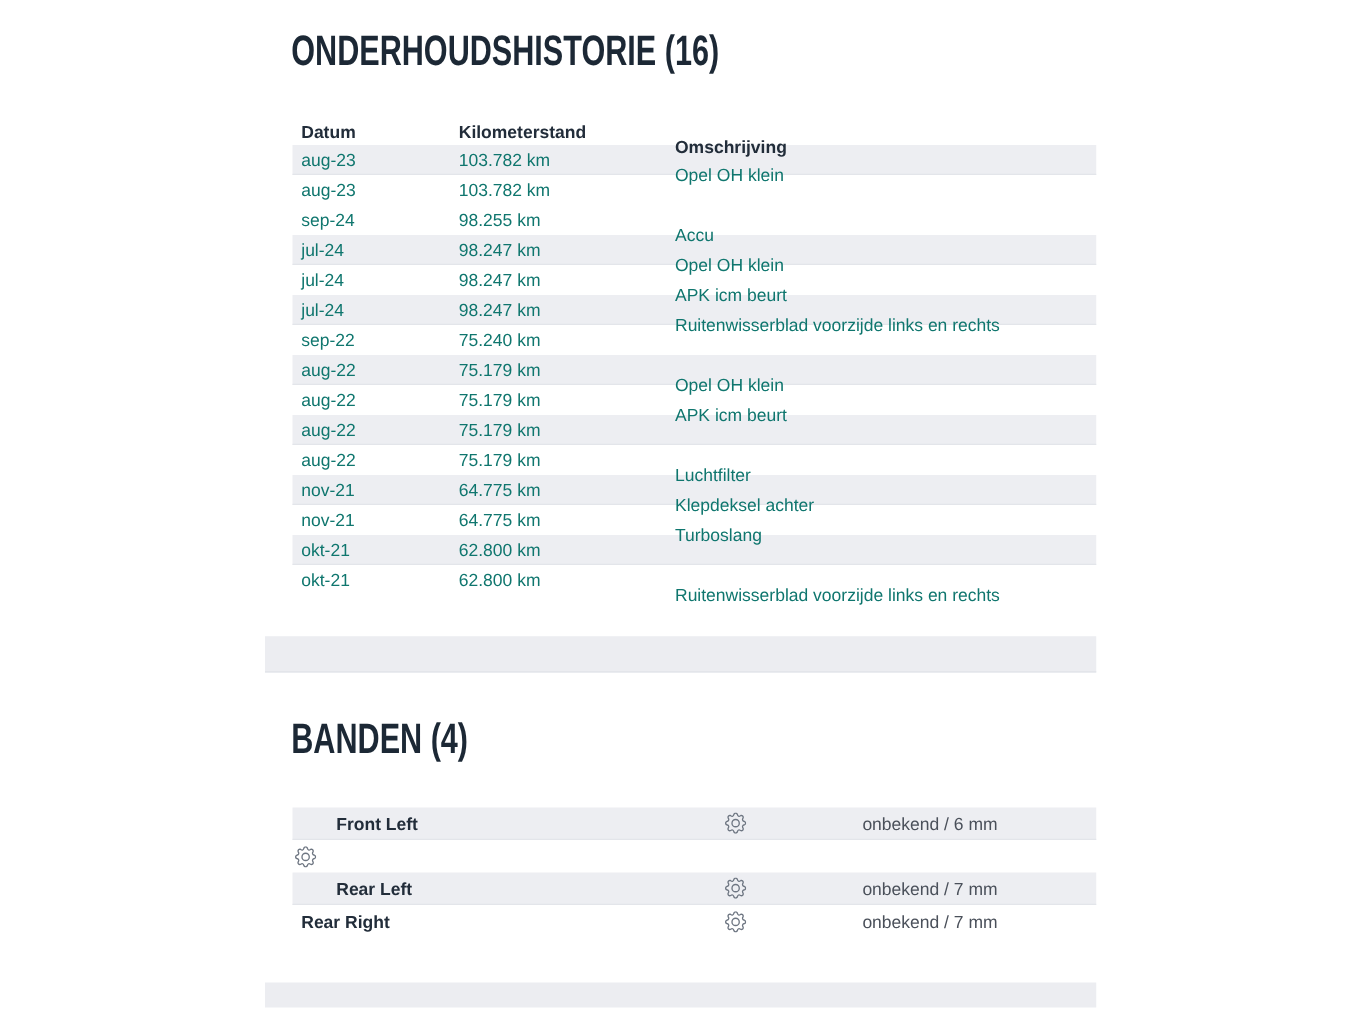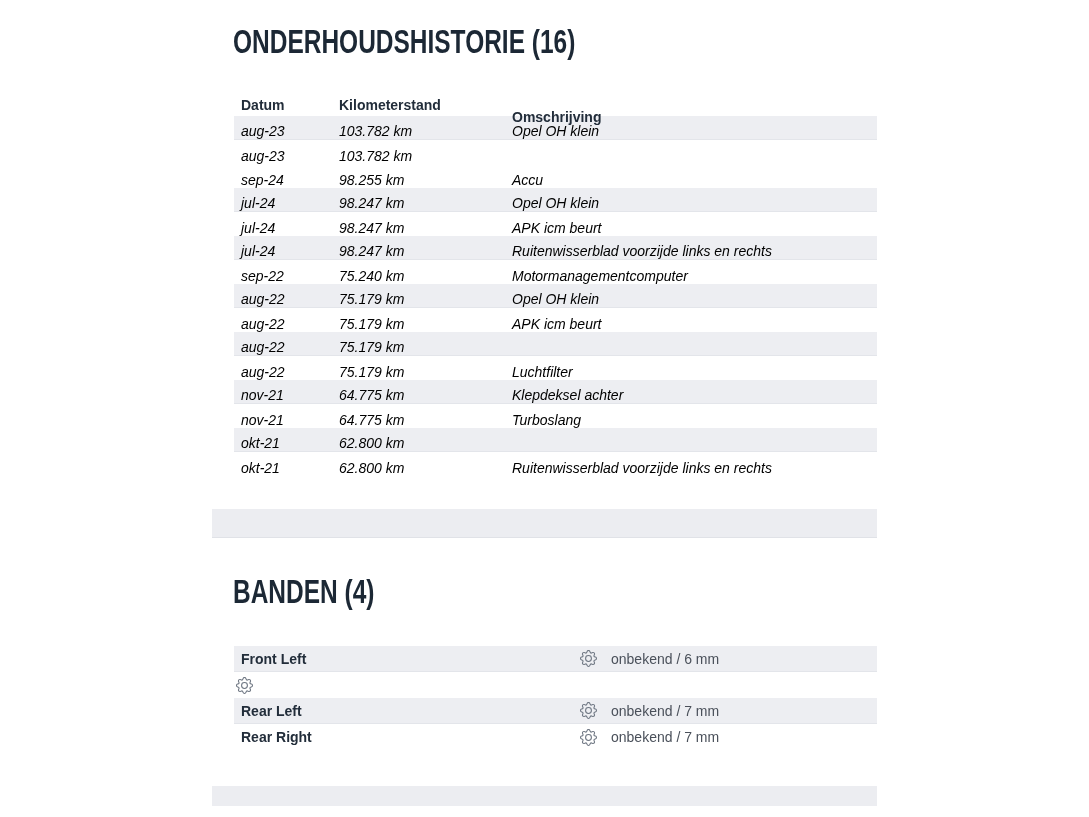--- a/index.html
+++ b/index.html
@@ -13,37 +13,37 @@
     font-weight:bold; color:#1c2835;
     letter-spacing:0px; white-space:nowrap;
     transform:scaleX(0.72); transform-origin:left center;
   }
   .title-2 { margin-top:36px; }
 
   .mtable { margin:36px 0 0 22px; width:643px; font-size:14px; }
   .mheader { display:flex; height:22px; align-items:center;
              font-weight:bold; color:#222d3a; }
   .col-datum { width:98px;  padding-left:7px; }
-  .col-km    { width:173px; padding-left:7px; }
+  .col-km    { width:173px; padding-left:7px;margin-left:28px; }
   .col-oms   { flex:1;      padding-left:7px;margin-top:24px; }
-  .mrow { display:flex; height:24px; align-items:flex-end; color:#000000;font-style:italic; }
+  .mrow { display:flex; height:24px; align-items:center; color:#0f766e; }
   .mrow.alt { background:#edeef2; border-bottom:1px solid #e3e5ea; }
 
   .divider { margin-top:33px; width:665px; height:29px;
              background:#ecedf1; border-bottom:1px solid #e0e2e7; }
 
   .ttable { margin:38px 0 0 22px; width:643px; font-size:14px; }
   .trow { display:flex; height:26px; align-items:center; }
-  .trow.alt { background:#edeef2; border-bottom:1px solid #e3e5ea; }
+  .trow.alt { background:#edeef2; border-bottom:1px solid #e3e5ea;padding-left:28px; }
   .t-label { flex:1; padding-left:7px; font-weight:bold; color:#222d3a; }
   .t-icon { width:20px; height:20px; margin-right:13px;
             display:flex; align-items:center; justify-content:center;
             color:#6e7682; }
   .t-icon svg { width:17px; height:17px; fill:currentColor; }
-  .t-value { width:266px; color:#4a505a; }
+  .t-value { width:266px; color:#4a505a;text-align:center; }
 
   .bottom-band { margin-top:36px; width:665px; height:20px; background:#ecedf1; }
 </style>
 </head>
 <body>
 
 <div class="content">
 
   <h2 class="section-title">ONDERHOUDSHISTORIE (16)</h2>
 
@@ -86,21 +86,20 @@
 
   <div class="mrow alt">
     <div class="col-datum">jul-24</div>
     <div class="col-km">98.247 km</div>
     <div class="col-oms">Ruitenwisserblad voorzijde links en rechts</div>
   </div>
 
   <div class="mrow">
     <div class="col-datum">sep-22</div>
     <div class="col-km">75.240 km</div>
-    <div class="col-oms">Motormanagementcomputer</div>
   </div>
 
   <div class="mrow alt">
     <div class="col-datum">aug-22</div>
     <div class="col-km">75.179 km</div>
     <div class="col-oms">Opel OH klein</div>
   </div>
 
   <div class="mrow">
     <div class="col-datum">aug-22</div>

